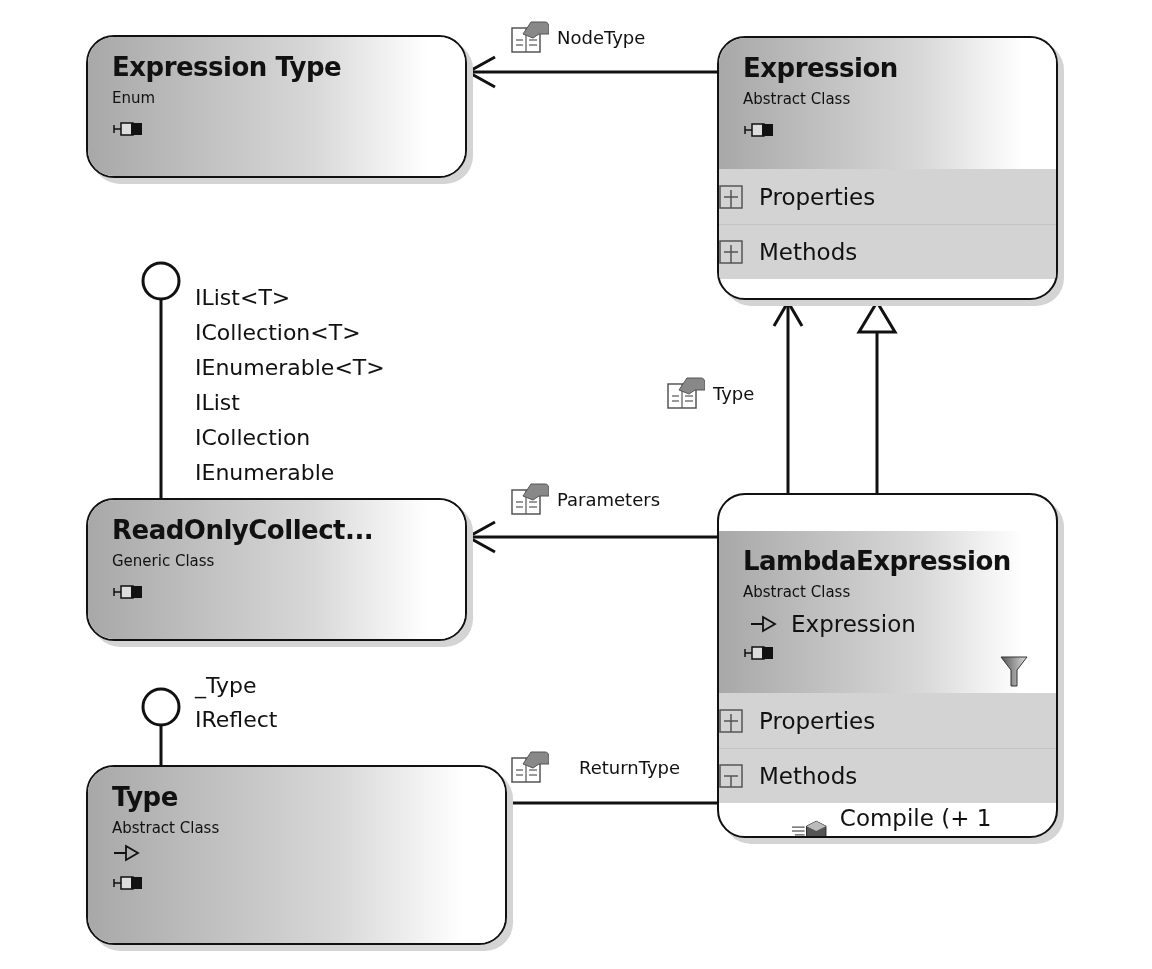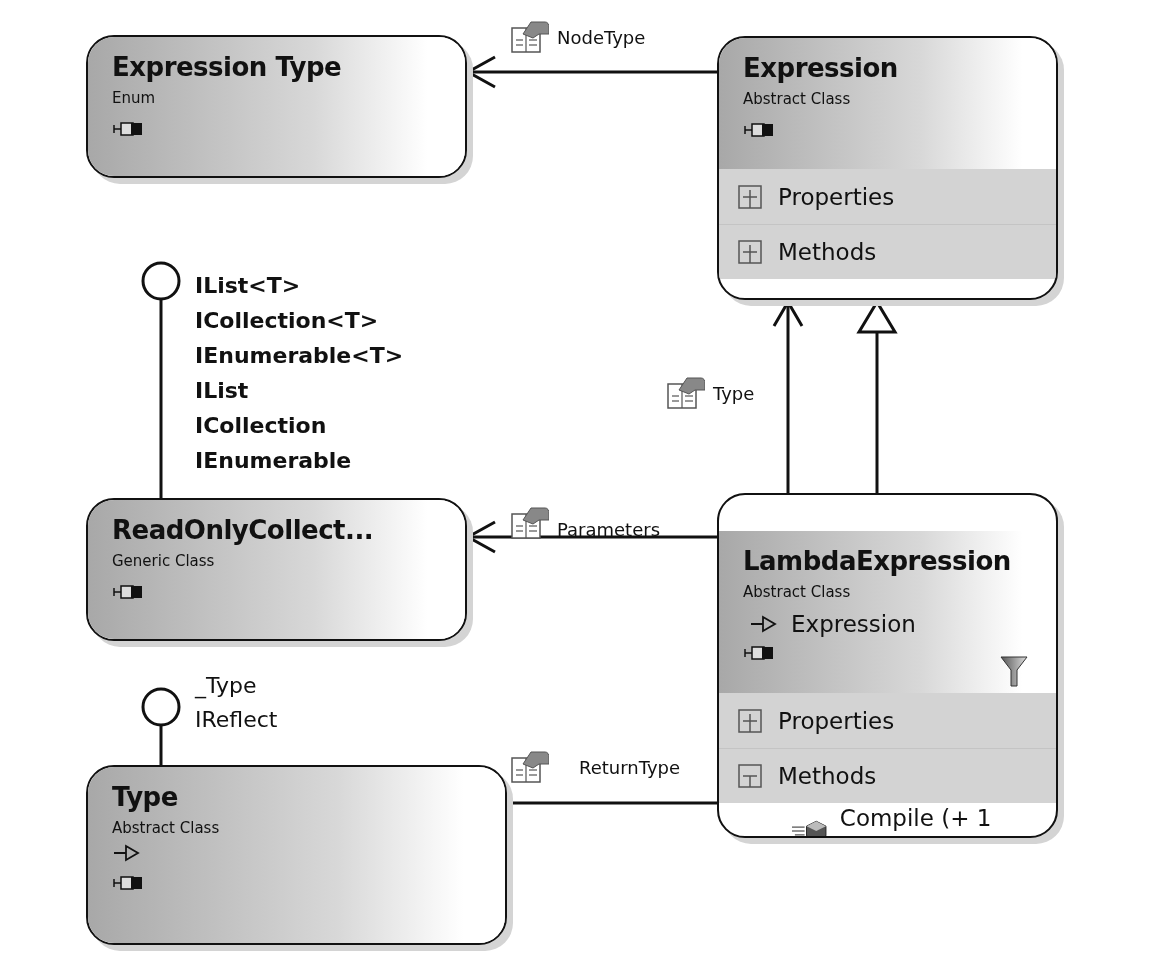--- a/index.html
+++ b/index.html
@@ -10,21 +10,21 @@
            box-shadow:6px 6px 0 #d4d4d4; background:#fff; overflow:hidden; z-index:2;
            box-sizing:border-box; }
   .hdr { background:linear-gradient(to right, #a8a8a8 0%, #d8d8d8 60%, #ffffff 90%, #ffffff 100%);
          padding:14px 16px 0 24px; box-sizing:border-box; position:relative; }
   .name { font-weight:bold; font-size:26px; letter-spacing:-0.5px; line-height:32px; }
   .kind { font-size:15px; line-height:30px; }
   .base { font-size:23px; line-height:34px; display:flex; align-items:center; }
   .base .inh { width:30px; height:20px; margin-right:12px; display:inline-block; }
   .ctl { display:block; width:34px; height:16px; margin-top:8px; }
   .comp { background:#d3d3d3; height:55px; display:flex; align-items:center;
-          padding-left:19px; font-size:23px; box-sizing:border-box; }
+          padding-left:0; font-size:23px; box-sizing:border-box; }
   .comp + .comp { border-top:1px solid #c4c4c4; }
   .tog { width:24px; height:24px; margin-right:16px; display:inline-block; }
   .member { height:55px; display:flex; align-items:center; padding-left:72px; font-size:23px; }
   .member .mi { width:40px; height:22px; margin-right:10px; display:inline-block; }
   .filter { position:absolute; right:28px; bottom:6px; width:28px; height:32px; }
   .lbl { position:absolute; font-size:18px; z-index:3; display:flex; align-items:center; white-space:nowrap; }
   .lbl .pi { width:40px; height:34px; margin-right:8px; display:inline-block; }
   .iface { position:absolute; font-size:22px; line-height:35px; z-index:3; }
   .iface div { white-space:nowrap; }
 </style>
@@ -217,21 +217,21 @@
     <line x1="17" y1="8" x2="17" y2="32" stroke="#555" stroke-width="1.2"></line>
     <line x1="7" y1="20" x2="14" y2="20" stroke="#555" stroke-width="1.2"></line>
     <line x1="7" y1="25" x2="14" y2="25" stroke="#555" stroke-width="1.2"></line>
     <line x1="20" y1="20" x2="28" y2="20" stroke="#555" stroke-width="1.2"></line>
     <line x1="20" y1="25" x2="28" y2="25" stroke="#555" stroke-width="1.2"></line>
     <path d="M14 14 L22 2 L36 2 Q40 2 40 8 L40 14 L30 14 L24 18 Z" fill="#888" stroke="#555" stroke-width="1"></path>
   </svg>
   <span>Type</span>
 </div>
 
-<div class="lbl" style="left:509px; top:506px;align-items:flex-end;">
+<div class="lbl" style="left:509px; top:482px;">
   <svg class="pi" viewBox="0 0 40 34">
     <rect x="3" y="8" width="28" height="24" fill="#fff" stroke="#555" stroke-width="1.5"></rect>
     <line x1="17" y1="8" x2="17" y2="32" stroke="#555" stroke-width="1.2"></line>
     <line x1="7" y1="20" x2="14" y2="20" stroke="#555" stroke-width="1.2"></line>
     <line x1="7" y1="25" x2="14" y2="25" stroke="#555" stroke-width="1.2"></line>
     <line x1="20" y1="20" x2="28" y2="20" stroke="#555" stroke-width="1.2"></line>
     <line x1="20" y1="25" x2="28" y2="25" stroke="#555" stroke-width="1.2"></line>
     <path d="M14 14 L22 2 L36 2 Q40 2 40 8 L40 14 L30 14 L24 18 Z" fill="#888" stroke="#555" stroke-width="1"></path>
   </svg>
   <span>Parameters</span>
@@ -243,21 +243,21 @@
     <line x1="17" y1="8" x2="17" y2="32" stroke="#555" stroke-width="1.2"></line>
     <line x1="7" y1="20" x2="14" y2="20" stroke="#555" stroke-width="1.2"></line>
     <line x1="7" y1="25" x2="14" y2="25" stroke="#555" stroke-width="1.2"></line>
     <line x1="20" y1="20" x2="28" y2="20" stroke="#555" stroke-width="1.2"></line>
     <line x1="20" y1="25" x2="28" y2="25" stroke="#555" stroke-width="1.2"></line>
     <path d="M14 14 L22 2 L36 2 Q40 2 40 8 L40 14 L30 14 L24 18 Z" fill="#888" stroke="#555" stroke-width="1"></path>
   </svg>
   <span>ReturnType</span>
 </div>
 
-<div class="iface" style="left:195px; top:268px;font-weight:bold;">
+<div class="iface" style="left:195px; top:280px;">
   <div>IList&lt;T&gt;</div>
   <div>ICollection&lt;T&gt;</div>
   <div>IEnumerable&lt;T&gt;</div>
   <div>IList</div>
   <div>ICollection</div>
   <div>IEnumerable</div>
 </div>
 
 <div class="iface" style="left:195px; top:669px; line-height:34px;">
   <div>_Type</div>

